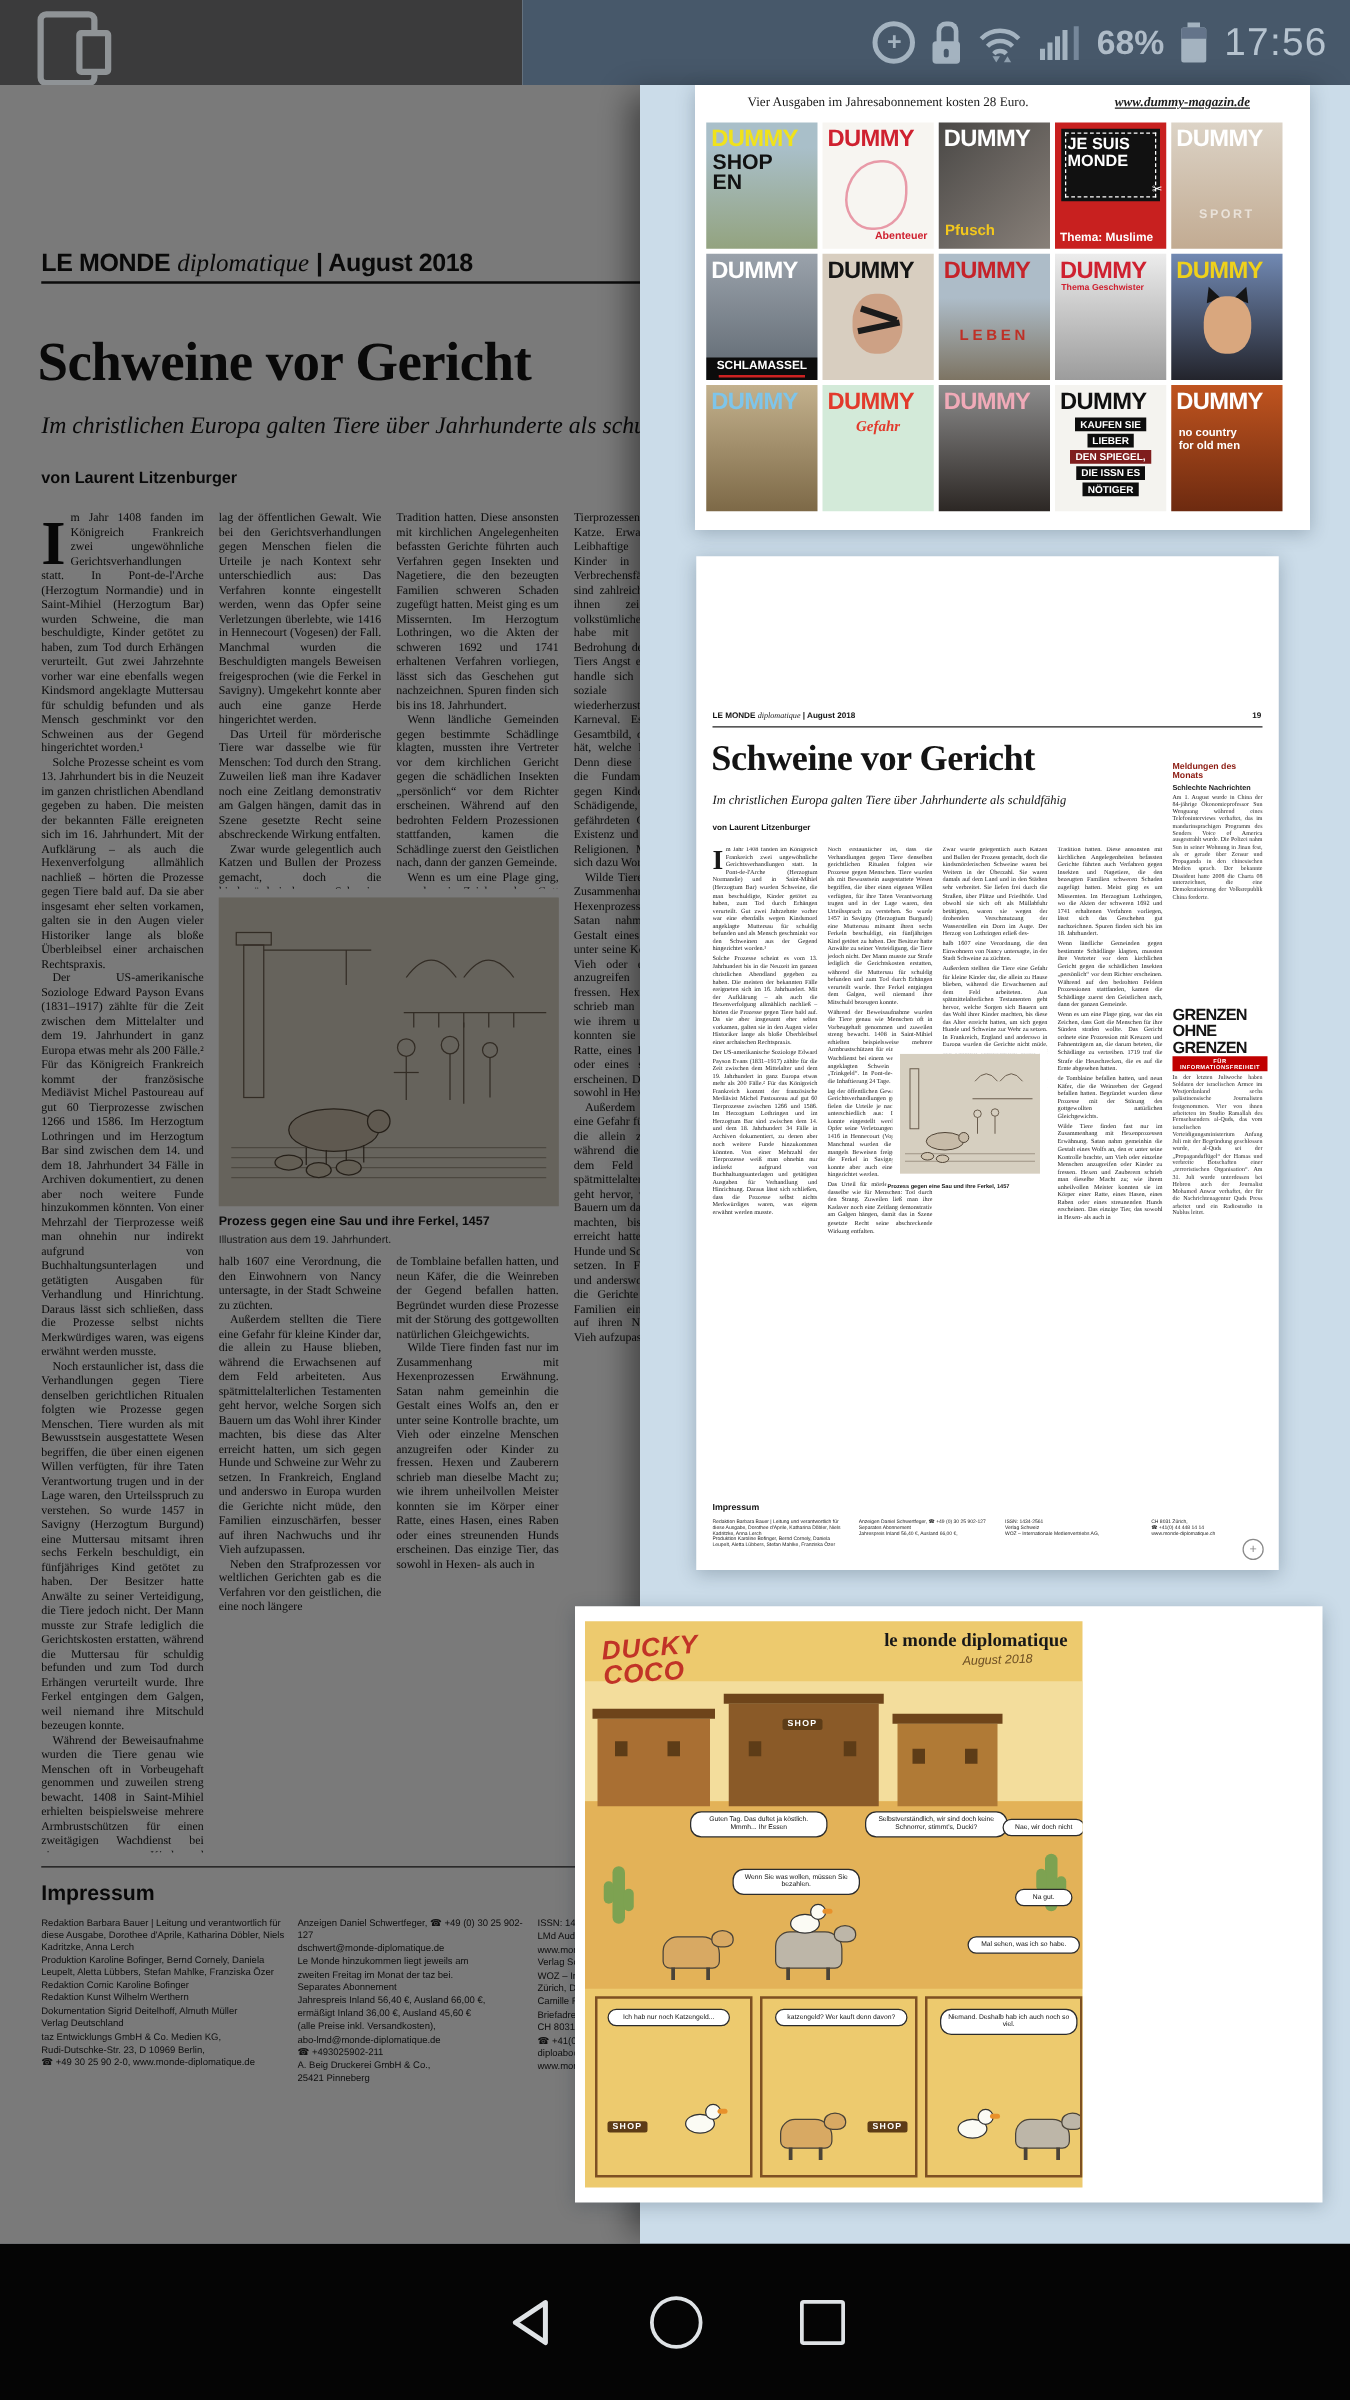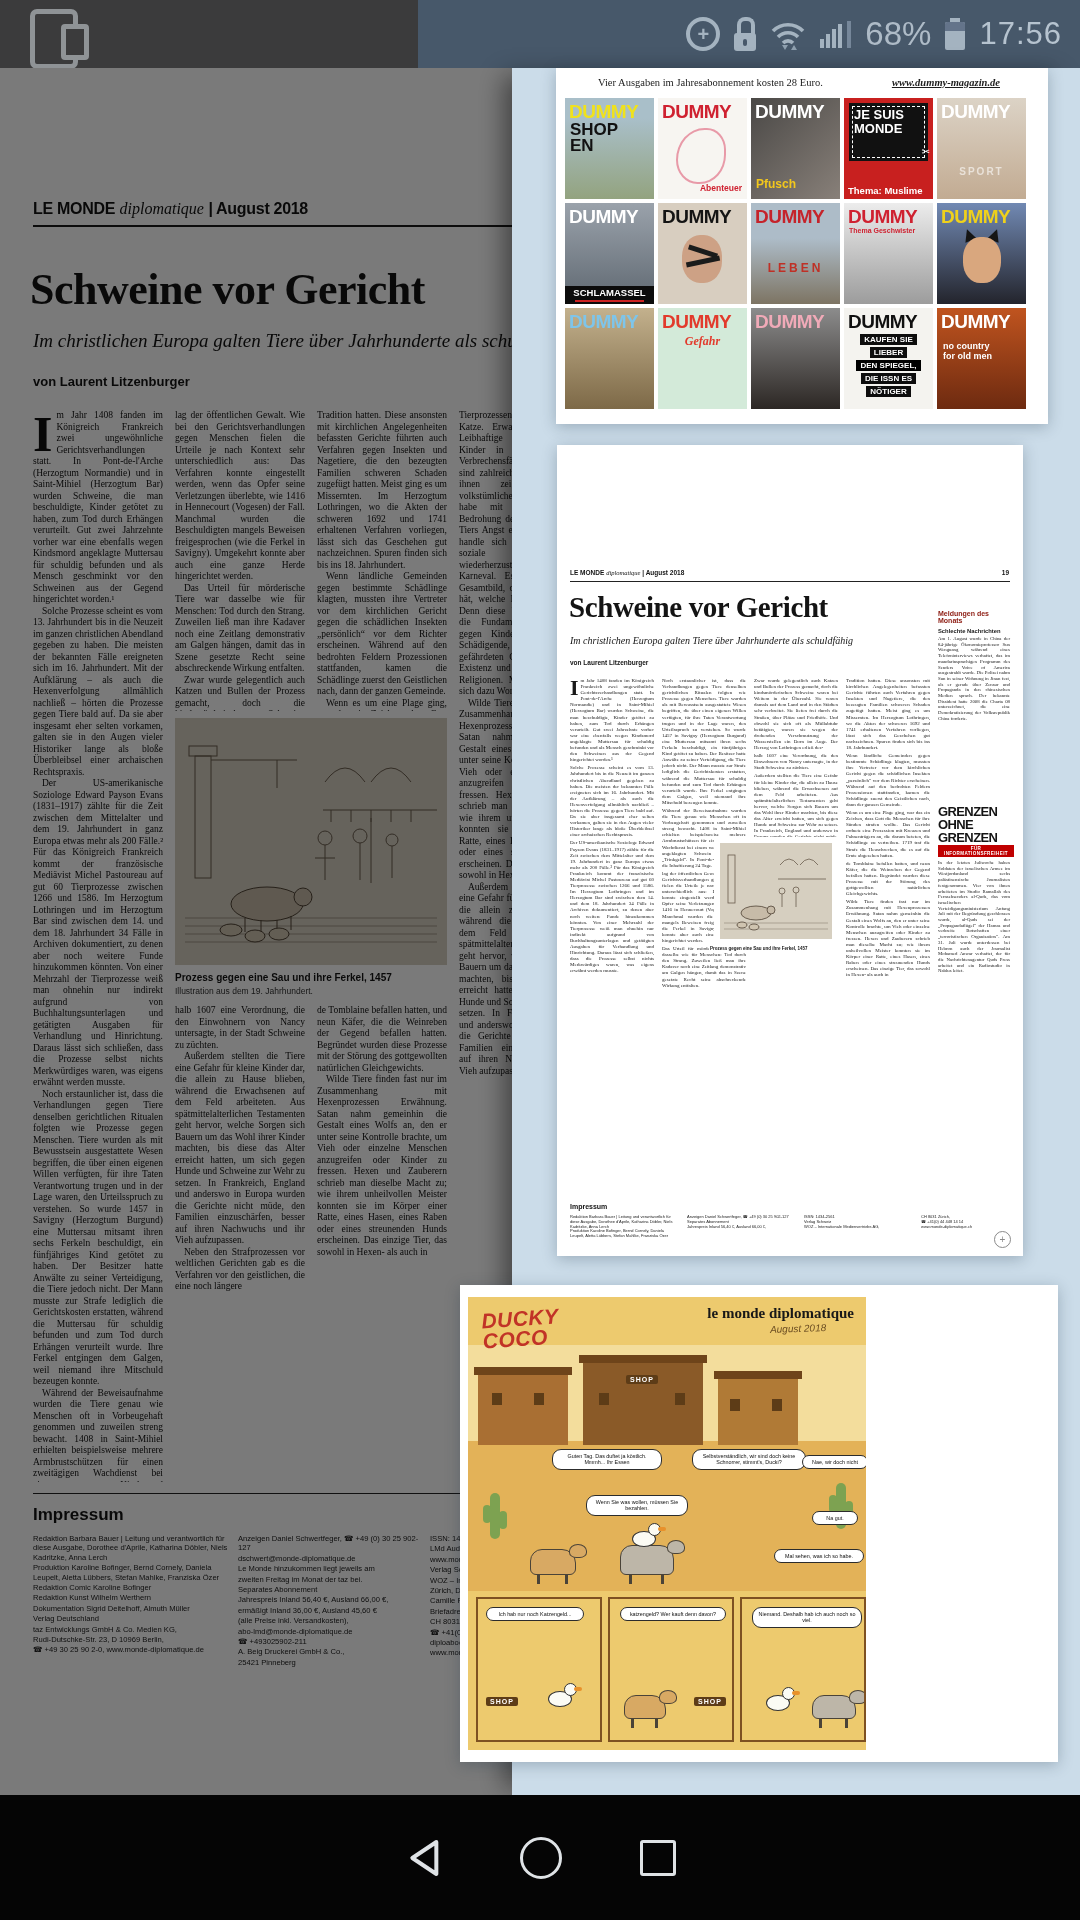--- a/index.html
+++ b/index.html
@@ -5,41 +5,41 @@
   html,body{margin:0;padding:0;background:#222;}
   #screen{position:relative;width:1080px;height:1920px;overflow:hidden;background:#cbdce9;
           font-family:"Liberation Sans","DejaVu Sans",sans-serif;}
   .abs{position:absolute;}
   .serif{font-family:"Liberation Serif","DejaVu Serif",serif;}
 
   
   #sb-left{left:0;top:0;width:418px;height:68px;background:#3b3b3c;}
   #sb-right{left:418px;top:0;width:662px;height:68px;background:#47586a;display:flex;align-items:center;
             justify-content:flex-end;gap:14px;padding-right:18px;box-sizing:border-box;}
-  .sb-txt{color:#aebbc7;font-size:33px;}
+  .sb-txt{color:#aebbc7;font-size:27px;font-weight:bold;}
   .sb-time{color:#b6c3cf;font-size:31px;letter-spacing:1px;}
   #phone-ic{left:30px;top:9px;width:38px;height:50px;border:5px solid #8f9396;border-radius:7px;}
   #phone-ic .mini{position:absolute;right:-16px;top:10px;width:18px;height:26px;border:5px solid #8f9396;border-radius:4px;background:#3b3b3c;}
   .ds-circ{width:26px;height:26px;border:4px solid #a4b3c0;border-radius:50%;color:#a4b3c0;display:flex;align-items:center;justify-content:center;font-weight:bold;font-size:20px;line-height:1;}
   .lock{position:relative;width:22px;height:34px;}
   .lock .shk{position:absolute;left:3px;top:0;width:10px;height:14px;border:4px solid #a4b3c0;border-bottom:none;border-radius:8px 8px 0 0;}
   .lock .bod{position:absolute;left:0;bottom:0;width:22px;height:18px;background:#a4b3c0;border-radius:3px;}
   .lock .key{position:absolute;left:9px;bottom:5px;width:4px;height:7px;background:#47586a;border-radius:2px;}
   .sigbars{display:flex;align-items:flex-end;gap:2px;}
   .sigbars i{display:block;background:#a4b3c0;width:4px;}
   .sigbars i.faint{background:#76879a;}
   .batt{position:relative;width:20px;height:32px;}
   .batt .cap{position:absolute;left:5px;top:0;width:10px;height:4px;background:#a4b3c0;}
   .batt .bod{position:absolute;left:0;top:4px;width:20px;height:28px;background:#a4b3c0;border-radius:2px;}
   .batt .lvl{position:absolute;left:0;top:4px;width:20px;height:9px;background:#64748a;border-radius:2px 2px 0 0;}
 
   
   #page{left:0;top:68px;width:512px;height:1727px;background:#ffffff;overflow:hidden;color:#141414;}
   #dim{left:0;top:68px;width:512px;height:1727px;background:rgba(0,0,0,0.52);z-index:5;pointer-events:none;}
-  .mast{left:33px;top:132px;font-size:16px;white-space:nowrap;}
+  .mast{left:33px;top:132px;font-size:20px;white-space:nowrap;}
   .mast b{font-weight:700;letter-spacing:-0.3px;}
   .mast .it{font-family:"Liberation Serif","DejaVu Serif",serif;font-style:italic;}
   .rule{height:2px;background:#1a1a1a;}
   #h1-main{left:30px;top:196px;font-size:44px;font-weight:600;letter-spacing:-0.5px;}
   #sub-main{left:33px;top:262px;font-size:19px;font-style:italic;white-space:nowrap;}
   #byl-main{left:33px;top:306px;font-size:13px;font-weight:700;}
   .colblk{width:130px;font-family:"Liberation Serif","DejaVu Serif",serif;font-size:9.5px;line-height:11.5px;
           text-align:justify;overflow:hidden;color:#101010;}
   .colblk p{margin:0;}
   .colblk p.ind{text-indent:9px;}
@@ -96,21 +96,21 @@
   .cv9 .face{position:absolute;left:26px;top:34px;width:38px;height:46px;background:#d9a77e;border-radius:45%;}
   .cv9 .hornL,.cv9 .hornR{position:absolute;top:26px;width:0;height:0;border-left:6px solid transparent;border-right:6px solid transparent;border-bottom:12px solid #151515;}
   .cv9 .hornL{left:26px;transform:rotate(-20deg);} .cv9 .hornR{left:52px;transform:rotate(20deg);}
   .cv10{background:linear-gradient(#c3b18d,#7d6947);} .cv10 .clg{color:#7ec5ea;}
   .cv11{background:#d3ead9;} .cv11 .clg{color:#e23a2c;}
   .cv11 .csub{left:0;right:0;top:26px;text-align:center;color:#e23a2c;font-size:12px;font-style:italic;font-family:"Liberation Serif",serif;}
   .cv12{background:linear-gradient(#8c8c8c,#2c2724);} .cv12 .clg{color:#f0aab8;}
   .cv13{background:#f4f3ef;} .cv13 .clg{color:#101010;}
   .chips{position:absolute;left:0;right:0;top:26px;display:flex;flex-direction:column;align-items:center;gap:2px;}
   .chip{background:#0d0d0d;color:#fff;font-weight:900;font-size:8px;padding:1px 4px;}
-  .chip.red{background:#000000;}
+  .chip.red{background:#7f1d1d;}
   .cv14{background:linear-gradient(#c0541f,#6d2a10);} .cv14 .clg{color:#fff;}
   .cv14 .csub{left:6px;top:34px;width:52px;color:#fff;font-size:9px;line-height:1.1;}
 
   
   #pv{left:557px;top:445px;width:466px;height:811px;overflow:hidden;color:#141414;}
   .pv-mast{position:absolute;left:13px;top:124px;font-size:6.5px;white-space:nowrap;}
   .pv-num{position:absolute;right:14px;top:124px;font-size:6.5px;font-weight:700;}
   .pv-rule{position:absolute;left:13px;top:136px;width:440px;height:1px;background:#222;}
   .pv-h1{position:absolute;left:12px;top:146px;font-size:29px;font-weight:600;letter-spacing:-0.4px;}
   .pv-sub{position:absolute;left:13px;top:190px;font-size:10px;font-style:italic;}

